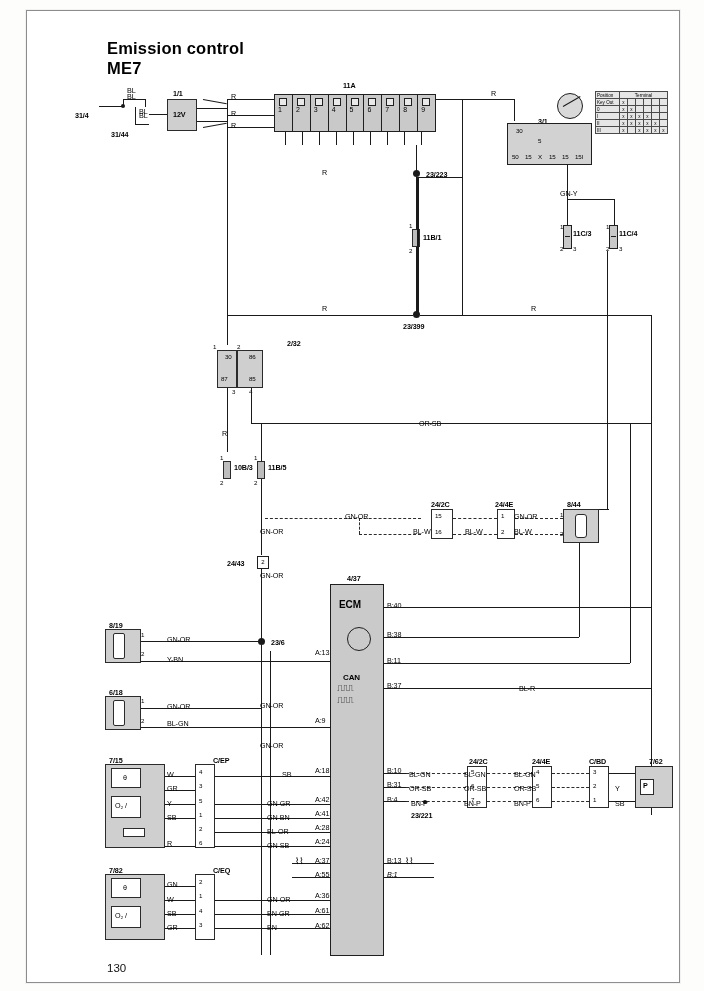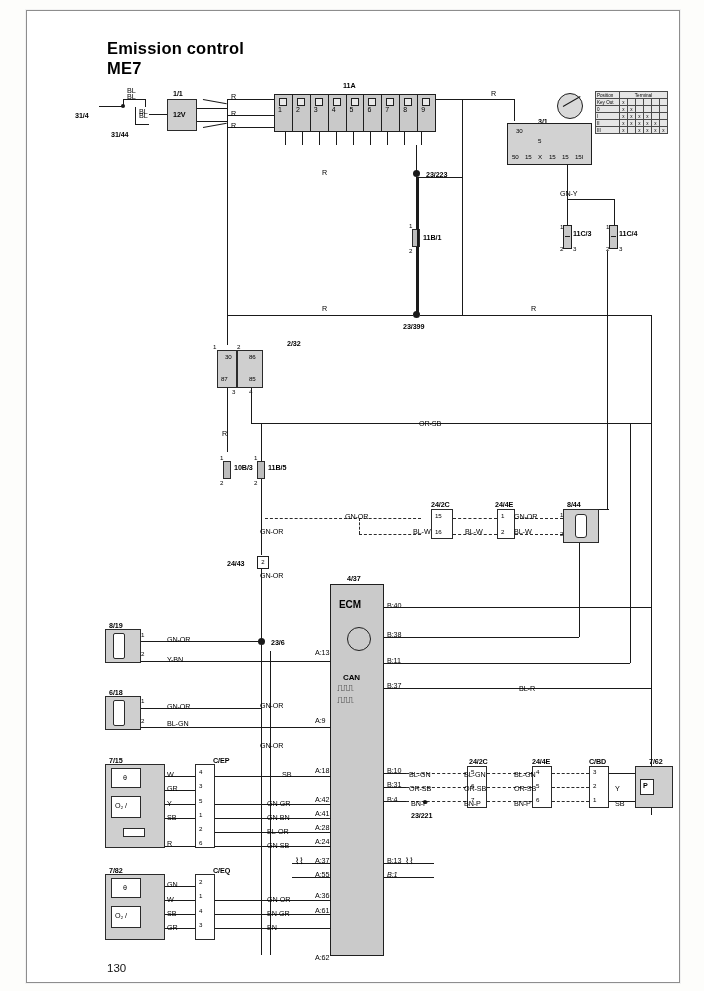--- a/index.html
+++ b/index.html
@@ -467,21 +467,21 @@
     <div class="lbl" style="left:288px;top:705px;">A:9</div>
     <div class="lbl" style="left:288px;top:755px;">A:18</div>
     <div class="lbl" style="left:288px;top:784px;">A:42</div>
     <div class="lbl" style="left:288px;top:798px;">A:41</div>
     <div class="lbl" style="left:288px;top:812px;">A:28</div>
     <div class="lbl" style="left:288px;top:826px;">A:24</div>
     <div class="lbl" style="left:288px;top:845px;">A:37</div>
     <div class="lbl" style="left:288px;top:859px;">A:55</div>
     <div class="lbl" style="left:288px;top:880px;">A:36</div>
     <div class="lbl" style="left:288px;top:895px;">A:61</div>
-    <div class="lbl" style="left:288px;top:942px;">A:62</div>
+    <div class="lbl" style="left:288px;top:910px;">A:62</div>
 
     <div class="lbl" style="left:360px;top:590px;">B:40</div>
     <div class="lbl" style="left:360px;top:619px;">B:38</div>
     <div class="lbl" style="left:360px;top:645px;">B:11</div>
     <div class="lbl" style="left:360px;top:670px;">B:37</div>
     <div class="lbl" style="left:360px;top:755px;">B:10</div>
     <div class="lbl" style="left:360px;top:769px;">B:31</div>
     <div class="lbl" style="left:360px;top:784px;">B:4</div>
     <div class="lbl" style="left:360px;top:845px;">B:13</div>
     <div class="lbl" style="left:360px;top:859px;font-style:italic;">B:1</div>

